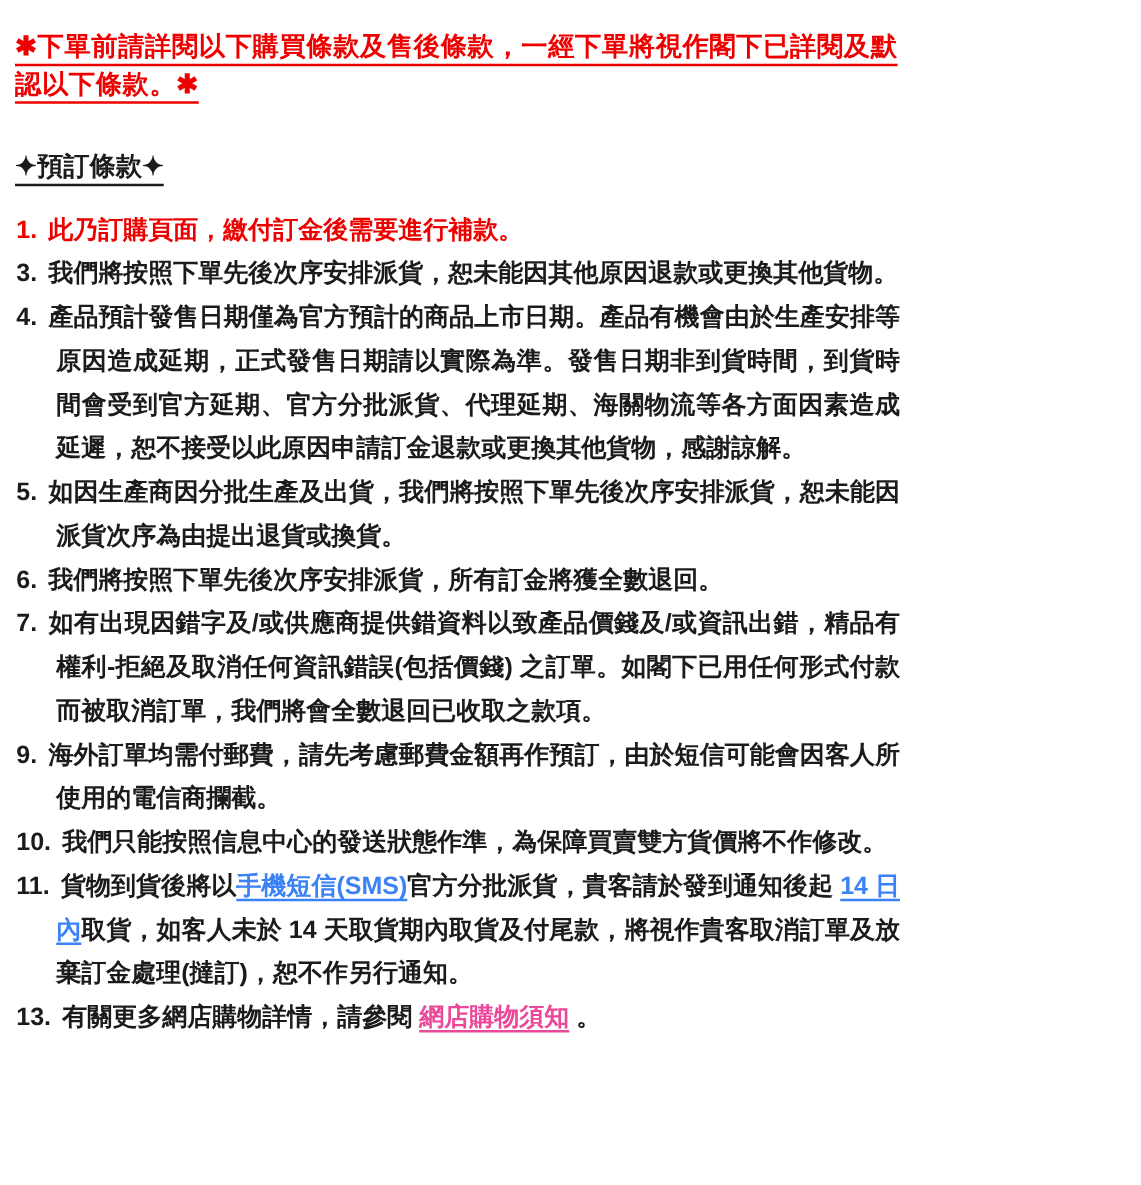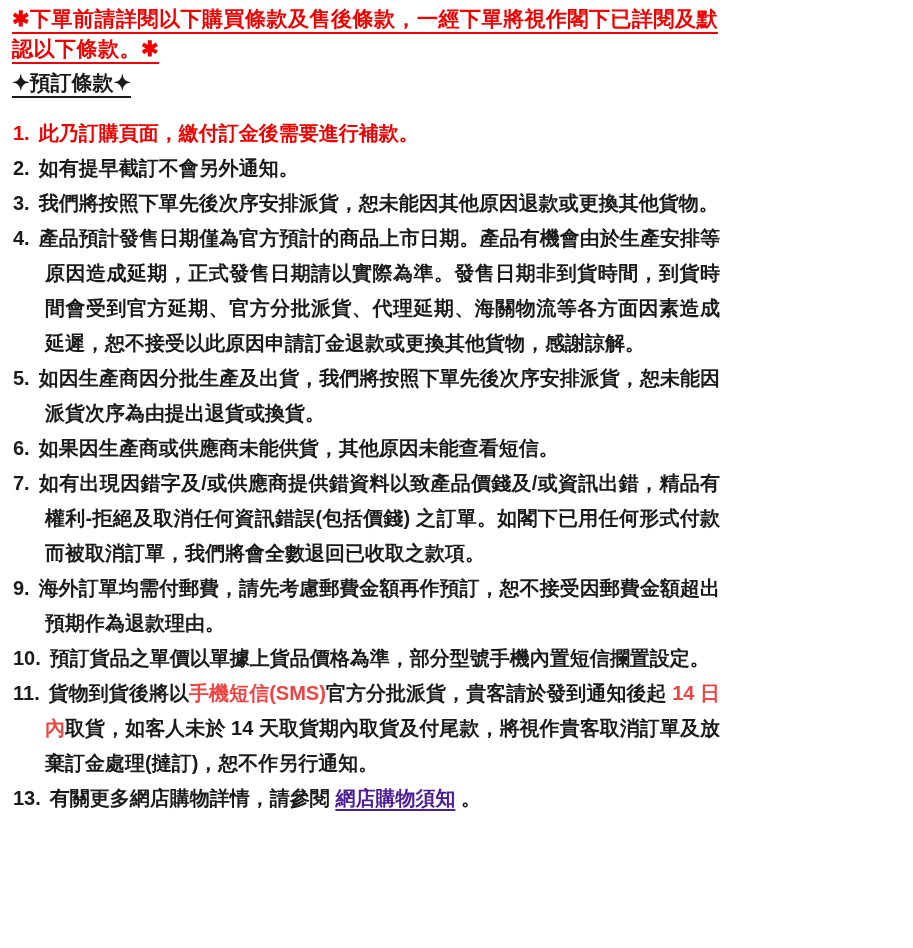--- a/index.html
+++ b/index.html
@@ -4,40 +4,40 @@
 <style>
   html, body {
     margin: 0;
     padding: 0;
     background: #ffffff;
   }
   .page {
     box-sizing: border-box;
     width: 730px;
     min-height: 948px;
-    padding: 4px 10px 14px 12px;
+    padding: 23px 10px 14px 12px;
     background: #ffffff;
     font-family: "Liberation Sans", sans-serif;
     font-weight: 700;
     color: #1b1b1b;
   }
   
   .notice {
     font-size: 21px;
     line-height: 30px;
     color: #ee0000;
     letter-spacing: 0.5px;
   }
   .notice .underline {
     border-bottom: 2px solid #ee0000;
     padding-bottom: 2px;
   }
   
   .section-title {
-    margin-top: 4px;
+    margin-top: 36px;
     font-size: 21px;
     line-height: 30px;
     color: #1b1b1b;
   }
   .section-title .underline {
     border-bottom: 2px solid #1b1b1b;
     padding-bottom: 2px;
   }
   
   ol.terms {
@@ -54,51 +54,51 @@
     text-indent: -32px;
   }
   ol.terms li .num {
     margin-right: 9px;
   }
   ol.terms li.red {
     color: #ee0000;
   }
   .seg.normal { color: inherit; }
   .seg.red-underline {
-    color: #ef4444;
+    color: #3b82f6;
+    text-decoration: underline;
     text-decoration-thickness: 2px;
     text-underline-offset: 4px;
   }
   a.seg.link {
-    color: #4c1d95;
+    color: #ec4899;
     text-decoration-thickness: 2px;
     text-underline-offset: 4px;
     cursor: pointer;
   }
 </style>
 </head>
 <body>
 
 <div class="page">
 
   <div class="notice">
     <span class="underline">✱下單前請詳閱以下購買條款及售後條款，一經下單將視作閣下已詳閱及默認以下條款。✱</span>
   </div>
 
   <div class="section-title">
     <span class="underline">✦預訂條款✦</span>
   </div>
 
   <ol class="terms">
       <li class="term-item red"><span class="num">1.</span><span class="seg normal">此乃訂購頁面，繳付訂金後需要進行補款。</span></li>
-      <li class="term-item"><span class="num">2.</span><span class="seg normal">如有提早截訂不會另外通知。</span></li>
       <li class="term-item"><span class="num">3.</span><span class="seg normal">我們將按照下單先後次序安排派貨，恕未能因其他原因退款或更換其他貨物。</span></li>
       <li class="term-item"><span class="num">4.</span><span class="seg normal">產品預計發售日期僅為官方預計的商品上市日期。產品有機會由於生產安排等原因造成延期，正式發售日期請以實際為準。發售日期非到貨時間，到貨時間會受到官方延期、官方分批派貨、代理延期、海關物流等各方面因素造成延遲，恕不接受以此原因申請訂金退款或更換其他貨物，感謝諒解。</span></li>
       <li class="term-item"><span class="num">5.</span><span class="seg normal">如因生產商因分批生產及出貨，我們將按照下單先後次序安排派貨，恕未能因派貨次序為由提出退貨或換貨。</span></li>
-      <li class="term-item"><span class="num">6.</span><span class="seg normal">如果因生產商或供應商未能供貨，其他原因未能查看短信。</span></li>
+      <li class="term-item"><span class="num">6.</span><span class="seg normal">我們將按照下單先後次序安排派貨，所有訂金將獲全數退回。</span></li>
       <li class="term-item"><span class="num">7.</span><span class="seg normal">如有出現因錯字及/或供應商提供錯資料以致產品價錢及/或資訊出錯，精品有權利-拒絕及取消任何資訊錯誤(包括價錢) 之訂單。如閣下已用任何形式付款而被取消訂單，我們將會全數退回已收取之款項。</span></li>
-      <li class="term-item"><span class="num">9.</span><span class="seg normal">海外訂單均需付郵費，請先考慮郵費金額再作預訂，恕不接受因郵費金額超出預期作為退款理由。</span></li>
-      <li class="term-item"><span class="num">10.</span><span class="seg normal">預訂貨品之單價以單據上貨品價格為準，部分型號手機內置短信攔置設定。</span></li>
+      <li class="term-item"><span class="num">9.</span><span class="seg normal">海外訂單均需付郵費，請先考慮郵費金額再作預訂，由於短信可能會因客人所使用的電信商攔截。</span></li>
+      <li class="term-item"><span class="num">10.</span><span class="seg normal">我們只能按照信息中心的發送狀態作準，為保障買賣雙方貨價將不作修改。</span></li>
       <li class="term-item"><span class="num">11.</span><span class="seg normal">貨物到貨後將以</span><span class="seg red-underline">手機短信(SMS)</span><span class="seg normal">官方分批派貨，貴客請於發到通知後起 </span><span class="seg red-underline">14 日內</span><span class="seg normal">取貨，如客人未於 14 天取貨期內取貨及付尾款，將視作貴客取消訂單及放棄訂金處理(撻訂)，恕不作另行通知。</span></li>
       <li class="term-item"><span class="num">13.</span><span class="seg normal">有關更多網店購物詳情，請參閱 </span><a class="seg link" href="#">網店購物須知</a><span class="seg normal"> 。</span></li>
     </ol>
 
 </div>
 
 </body></html>

